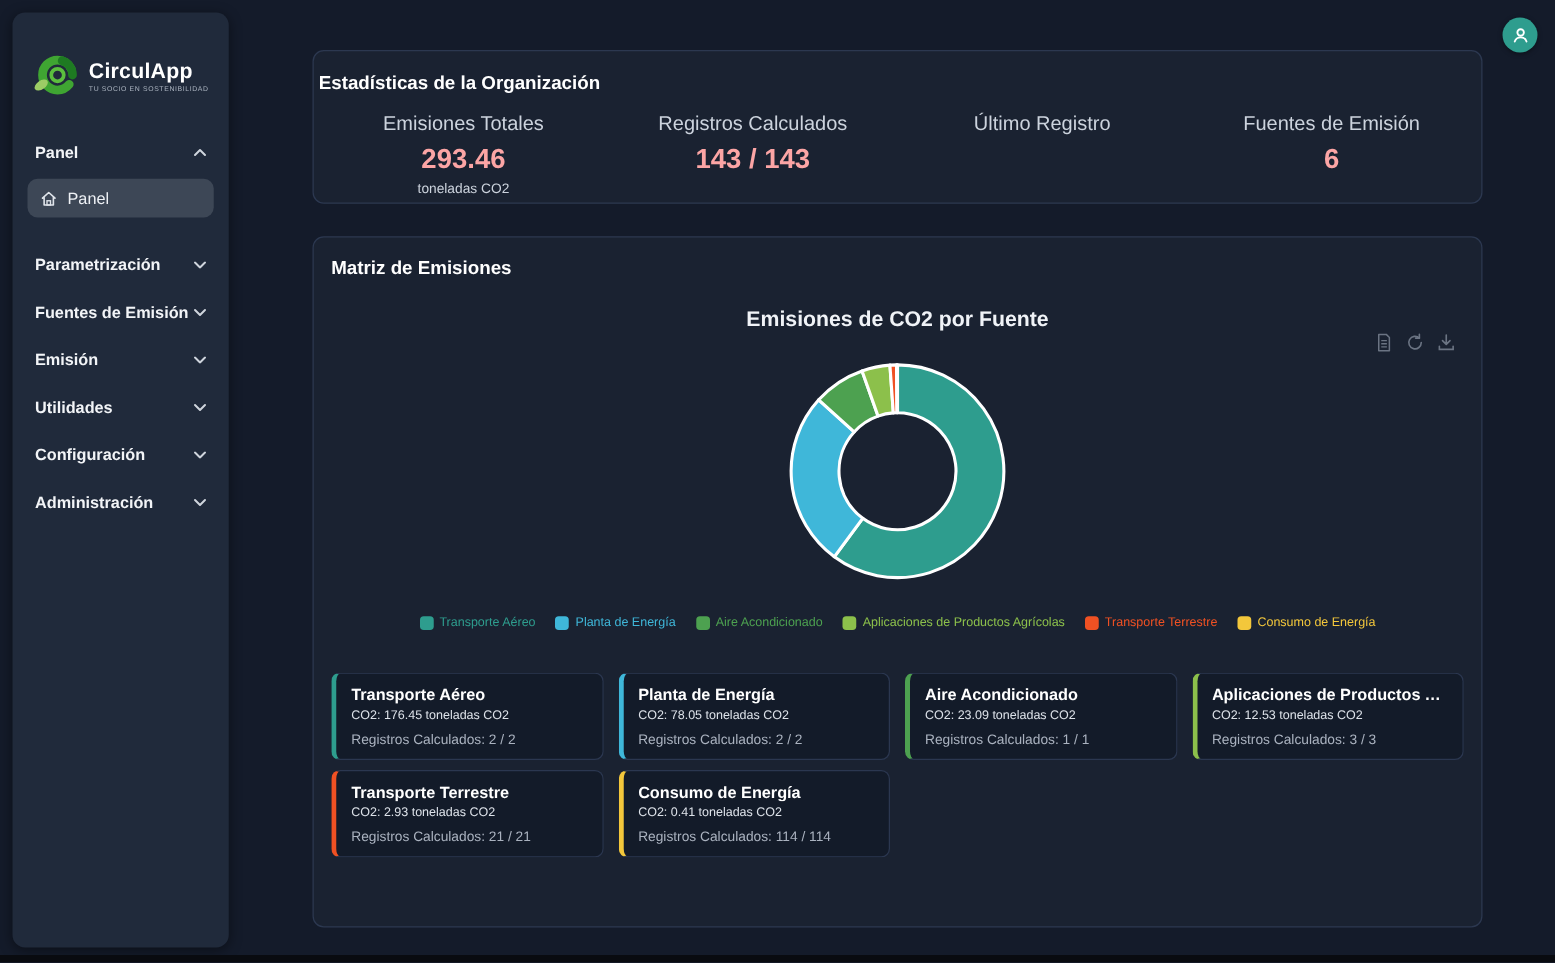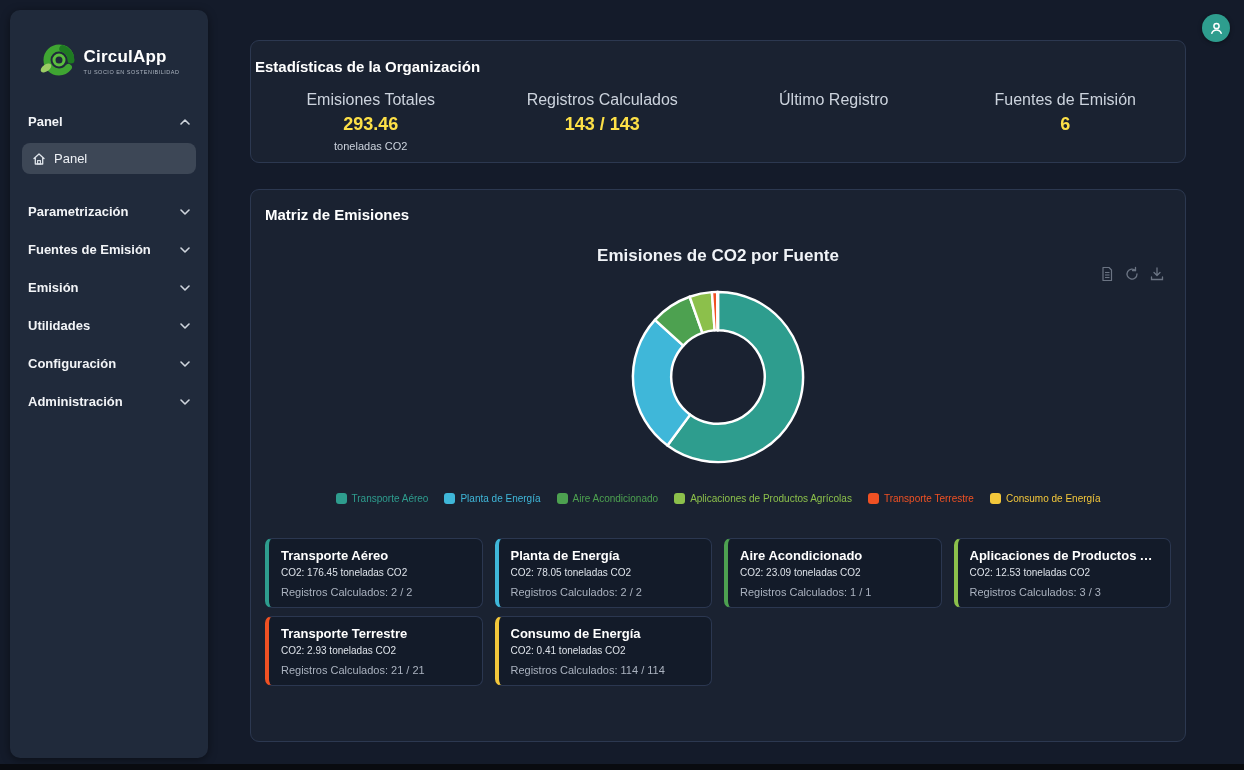--- a/index.html
+++ b/index.html
@@ -8,21 +8,21 @@
     font-family:"Liberation Sans", sans-serif;
     background:#141b2a;
     color:#e8ecf1;
     position:relative;
     overflow:hidden;
   }
   .bottom-strip { position:absolute; left:0; bottom:0; width:100%; height:6px; background:#090b10; }
 
   
   .sidebar {
-    position:absolute; left:10px; top:10px; width:198px; height:748px;
+    position:absolute; left:10px; top:10px; width:173px; height:748px;
     background:#202a3b; border-radius:10px;
     box-shadow:0 2px 10px rgba(0,0,0,.45);
     padding:18px 12px 14px 12px;
     display:flex; flex-direction:column;
   }
   .logo-wrap { display:flex; align-items:center; justify-content:center; gap:7px; margin:14px 0 30px 0; }
   .logo-mark { width:38px; height:38px; flex:0 0 auto; }
   .logo-text-col { display:flex; flex-direction:column; }
   .logo-name { font-size:17px; font-weight:bold; color:#ffffff; letter-spacing:.2px; }
   .logo-tag { font-size:5.5px; color:#aab3bf; letter-spacing:.5px; margin-top:2px; }
@@ -58,21 +58,21 @@
   .card {
     position:absolute; left:250px; width:936px;
     background:#1a2231; border:1px solid #2c3850; border-radius:9px;
   }
   .card-stats { top:40px; height:123px; padding:17px 4px; }
   .card-title { font-size:15px; font-weight:bold; color:#ffffff; }
 
   .stats-row { display:flex; margin-top:16px; }
   .stat-col { flex:1; text-align:center; }
   .stat-label { font-size:16px; color:#ccd3dd; }
-  .stat-value { font-size:18px; font-weight:bold; color:#fde047; margin-top:5px; }
+  .stat-value { font-size:22px; font-weight:bold; color:#fca5a5; margin-top:5px; }
   .stat-sub { font-size:11px; color:#ccd3dd; margin-top:5px; min-height:12px; }
 
   .card-matrix { top:189px; height:553px; padding:16px 14px; }
   .chart-title { text-align:center; font-size:17px; font-weight:bold; color:#f0f3f7; margin-top:23px; }
   .chart-toolbar { position:absolute; right:20px; top:76px; display:flex; gap:9px; }
   .tool-icon { width:16px; height:16px; color:#6b7483; cursor:pointer; }
 
   .donut-wrap { display:flex; justify-content:center; margin-top:17px; }
 
   .legend-row {

